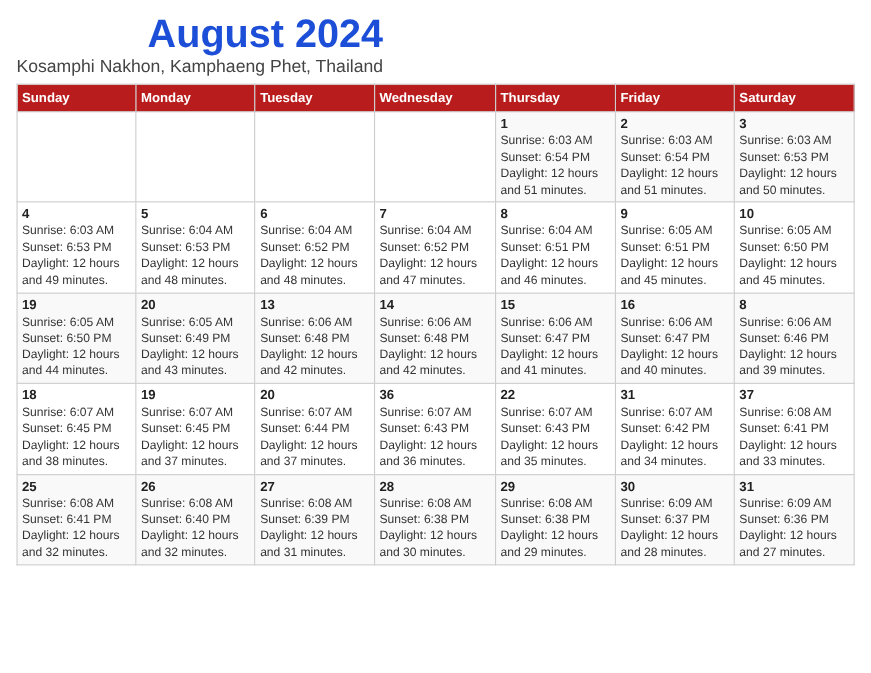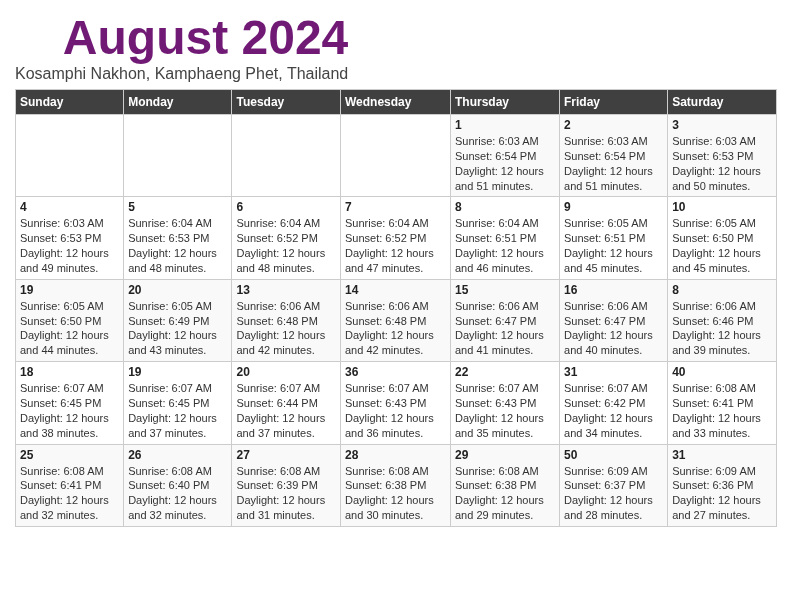--- a/index.html
+++ b/index.html
@@ -23,35 +23,35 @@
       margin-top: 6px;
     }
     .logo-row {
       display: flex;
       align-items: center;
     }
     .title-section {
       text-align: right;
     }
     .main-title {
-      font-size: 48px;
+      font-size: 36px;
       font-weight: bold;
-      color: #701a75;
+      color: #1d4ed8;
     }
     .subtitle {
       font-size: 16px;
       color: #444;
     }
     .calendar {
       width: 100%;
       border-collapse: collapse;
       margin-top: 6px;
     }
     .calendar thead th {
-      background-color: #404040;
+      background-color: #b91c1c;
       color: #fff;
       font-size: 12px;
       font-weight: bold;
       padding: 5px 4px;
       text-align: left;
       border: 1px solid #ccc;
     }
     .calendar tbody td {
       border: 1px solid #ccc;
       vertical-align: top;
@@ -201,21 +201,21 @@
         </td>
         <td>
           <span class="day-number">22</span>
           <div class="day-info">Sunrise: 6:07 AM<br>Sunset: 6:43 PM<br>Daylight: 12 hours and 35 minutes.</div>
         </td>
         <td>
           <span class="day-number">31</span>
           <div class="day-info">Sunrise: 6:07 AM<br>Sunset: 6:42 PM<br>Daylight: 12 hours and 34 minutes.</div>
         </td>
         <td>
-          <span class="day-number">40</span>
+          <span class="day-number">37</span>
           <div class="day-info">Sunrise: 6:08 AM<br>Sunset: 6:41 PM<br>Daylight: 12 hours and 33 minutes.</div>
         </td>
       </tr>
       <tr>
         <td>
           <span class="day-number">25</span>
           <div class="day-info">Sunrise: 6:08 AM<br>Sunset: 6:41 PM<br>Daylight: 12 hours and 32 minutes.</div>
         </td>
         <td>
           <span class="day-number">26</span>
@@ -227,21 +227,21 @@
         </td>
         <td>
           <span class="day-number">28</span>
           <div class="day-info">Sunrise: 6:08 AM<br>Sunset: 6:38 PM<br>Daylight: 12 hours and 30 minutes.</div>
         </td>
         <td>
           <span class="day-number">29</span>
           <div class="day-info">Sunrise: 6:08 AM<br>Sunset: 6:38 PM<br>Daylight: 12 hours and 29 minutes.</div>
         </td>
         <td>
-          <span class="day-number">50</span>
+          <span class="day-number">30</span>
           <div class="day-info">Sunrise: 6:09 AM<br>Sunset: 6:37 PM<br>Daylight: 12 hours and 28 minutes.</div>
         </td>
         <td>
           <span class="day-number">31</span>
           <div class="day-info">Sunrise: 6:09 AM<br>Sunset: 6:36 PM<br>Daylight: 12 hours and 27 minutes.</div>
         </td>
       </tr>
     </tbody>
 </table>
 

